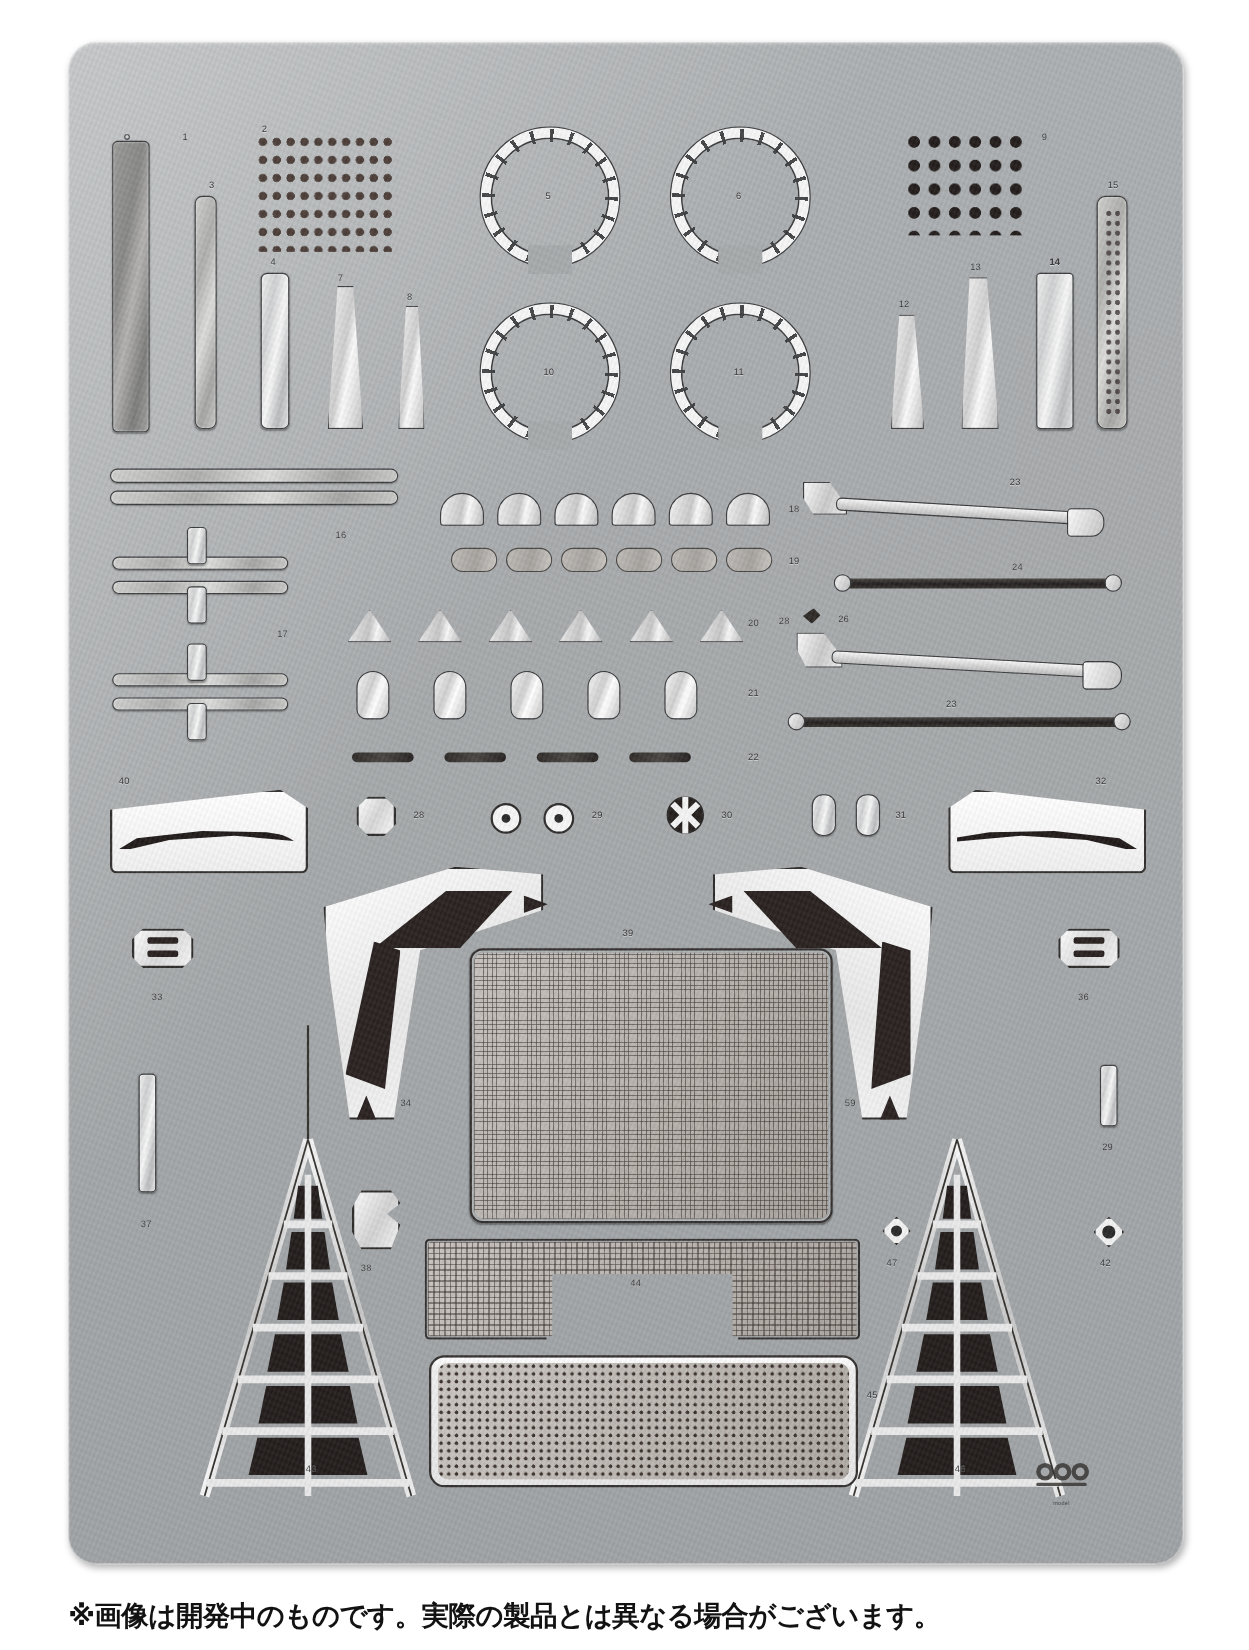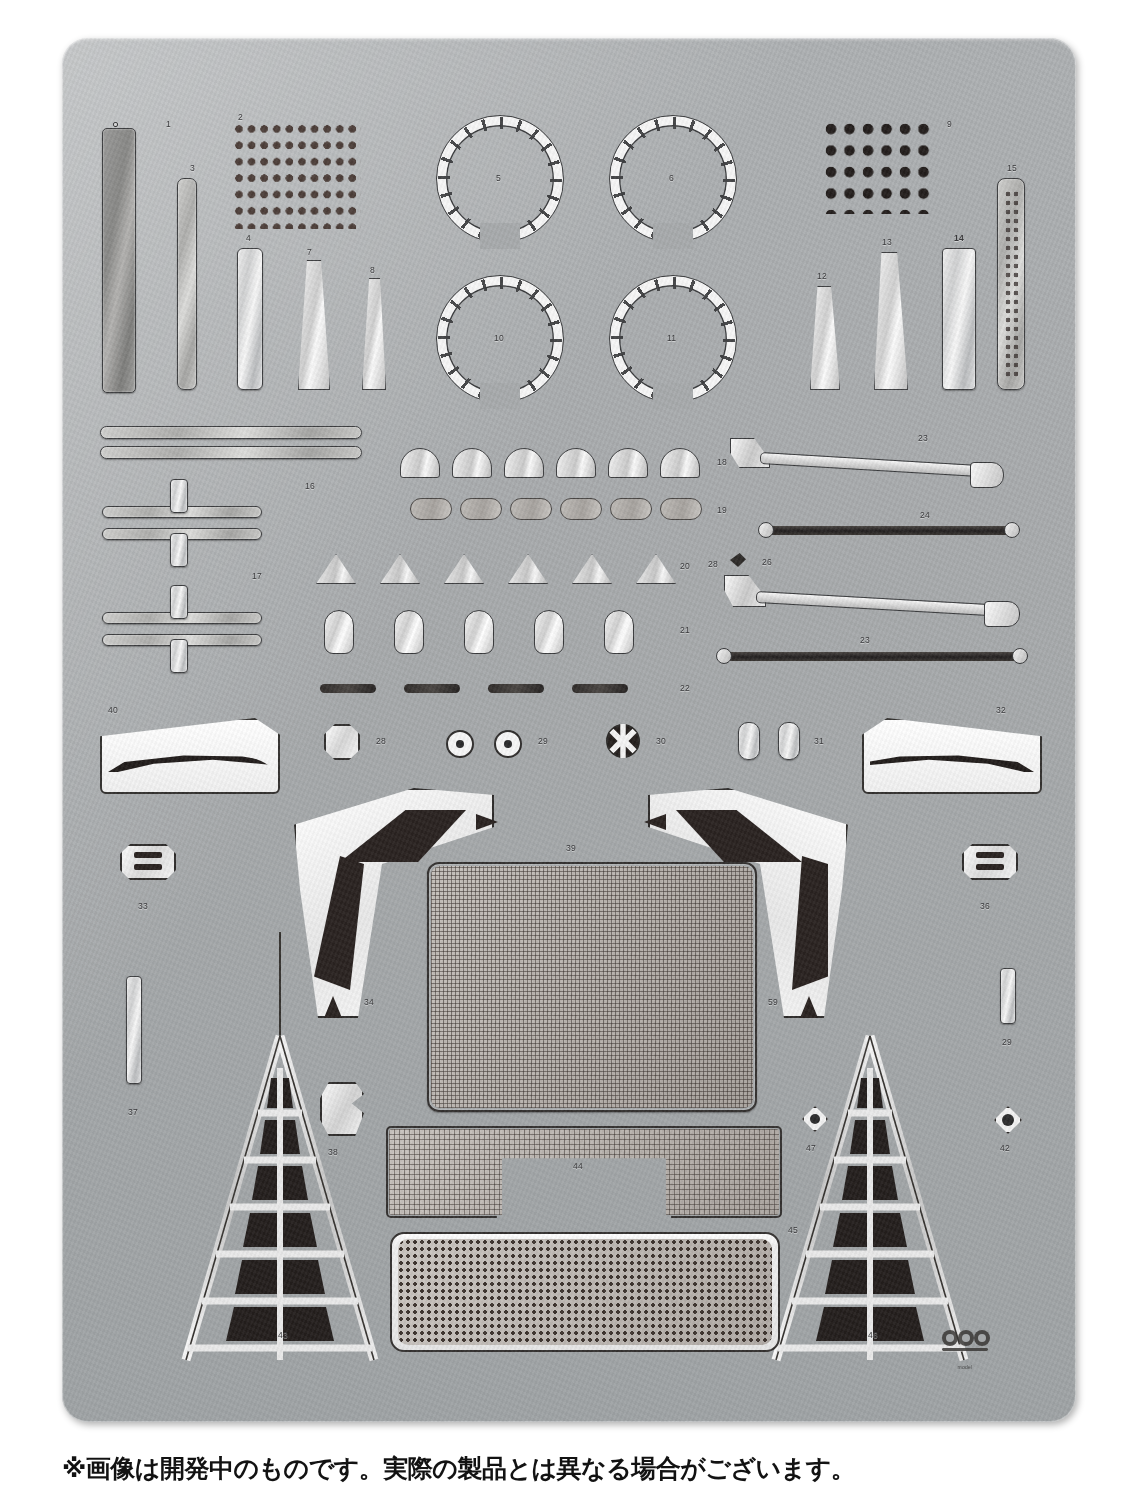--- a/index.html
+++ b/index.html
@@ -499,21 +499,21 @@
                   clip-path:polygon(0 0,100% 0,100% 100%,72% 100%,72% 36%,28% 36%,28% 100%,0 100%);
                   background:none;"></div>
       <div class="mesh-med" style="position:absolute;left:327px;top:1091px;width:390px;height:86px;border-radius:3px;
                   clip-path:polygon(0 0,100% 0,100% 100%,71% 100%,71% 34%,29% 34%,29% 100%,0 100%);"></div>
       <div class="pn" style="left:511px;top:1124px;">44</div>
 
       <div style="position:absolute;left:328px;top:1194px;width:390px;height:120px;
                   border:2.4px solid #343130;border-radius:14px;
                   background:linear-gradient(180deg,#ffffff,#efefef 10%,#e6e6e6);"></div>
       <div class="mesh-dot" style="position:absolute;left:336px;top:1201px;width:374px;height:106px;border-radius:10px;"></div>
-      <div class="pn" style="left:726px;top:1188px;">45</div>
+      <div class="pn" style="left:726px;top:1226px;">45</div>
 
     </div>
 
     <div id="logo">
       <svg viewBox="0 0 66 32" style="width:66px;height:32px;">
         <g fill="#3a3836">
           <circle cx="18" cy="12" r="8"></circle>
           <circle cx="18" cy="12" r="4" fill="#a7aaac"></circle>
           <circle cx="34" cy="12" r="8"></circle>
           <circle cx="34" cy="12" r="4" fill="#a7aaac"></circle>

